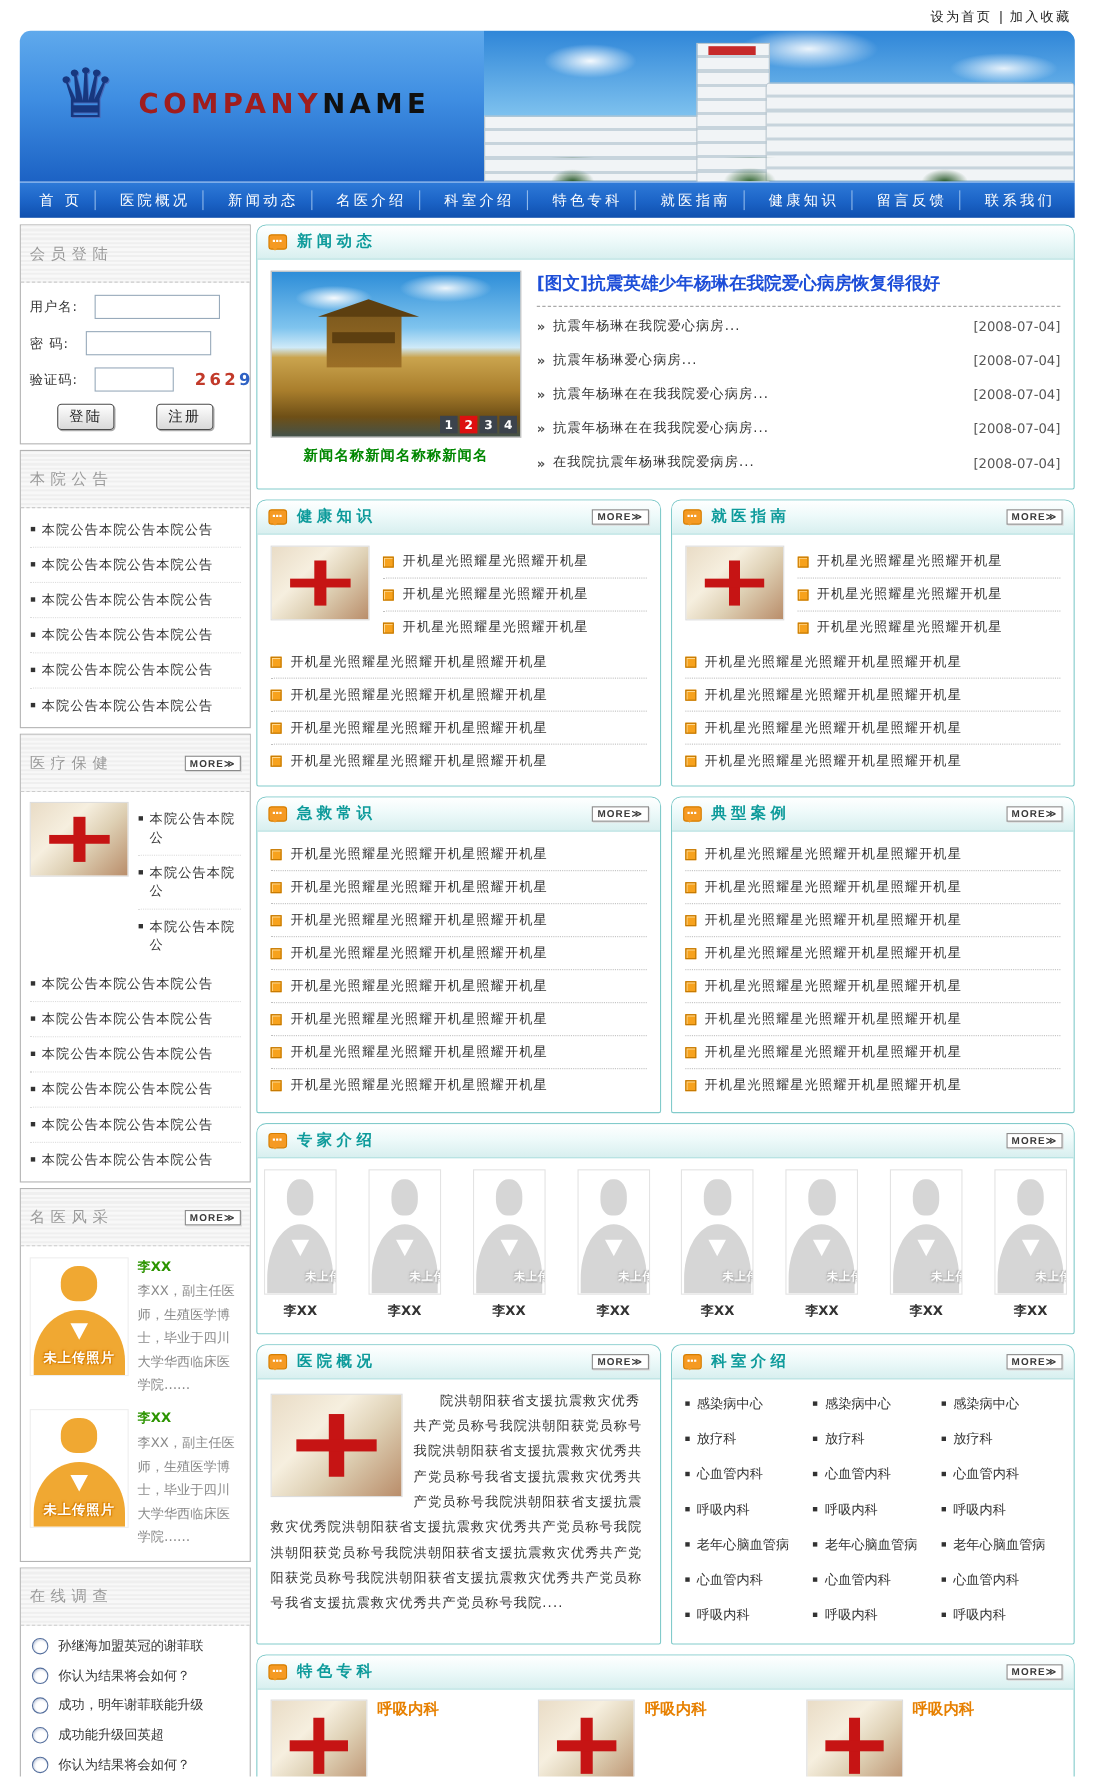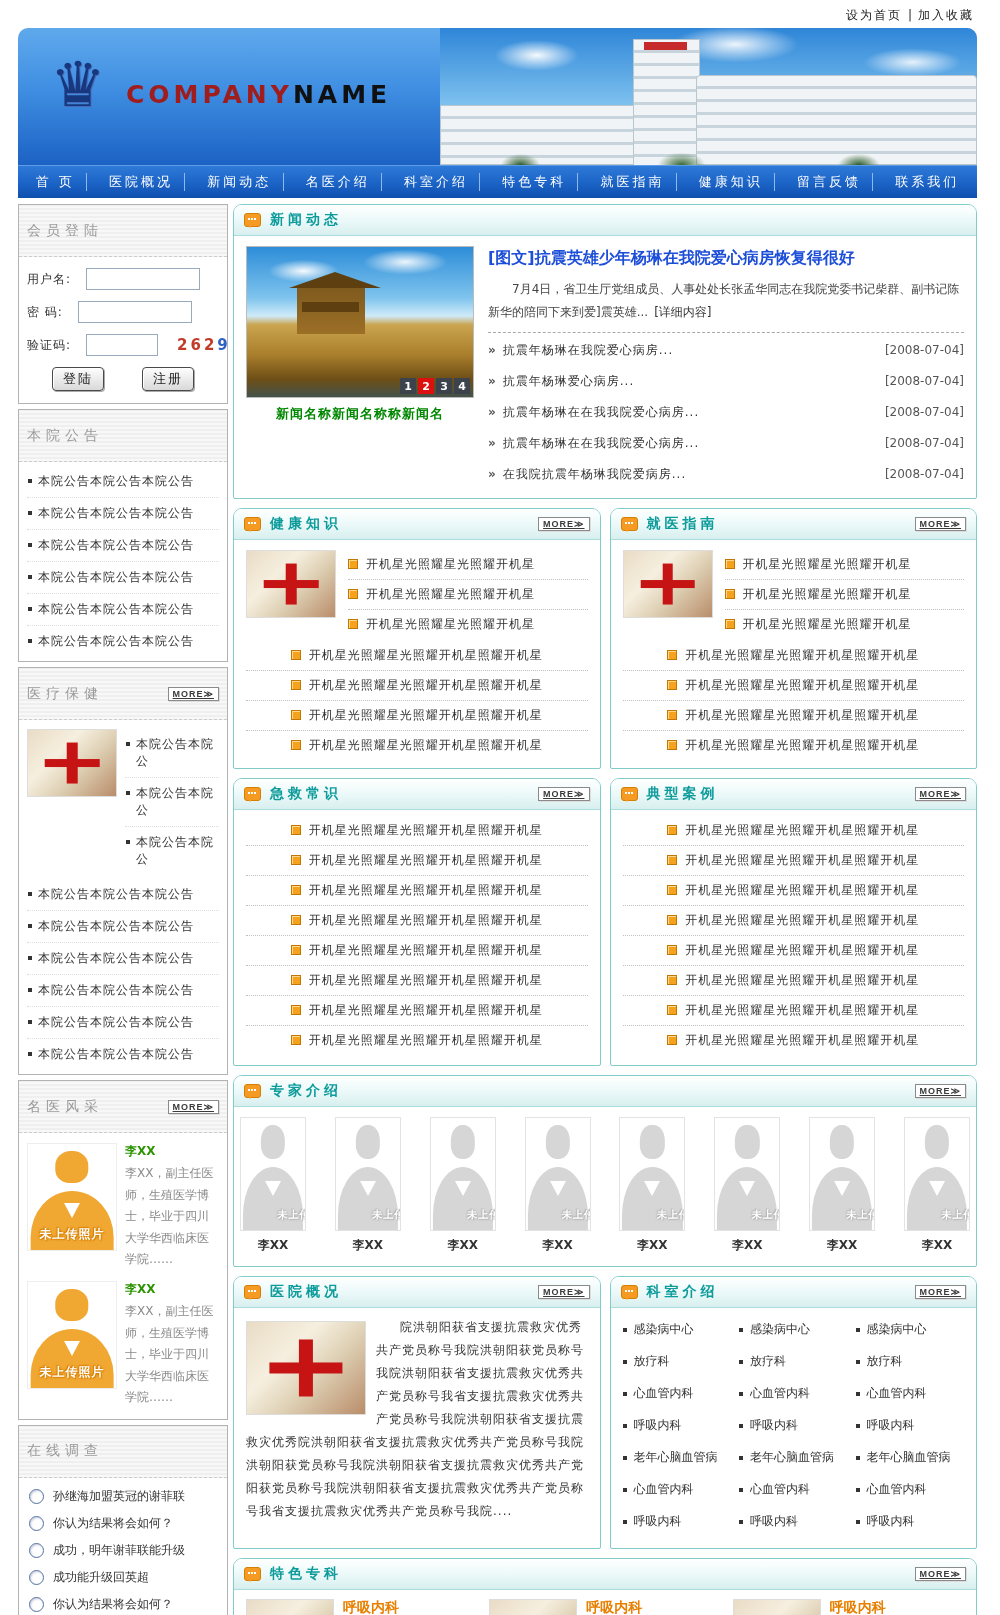--- a/index.html
+++ b/index.html
@@ -49,21 +49,21 @@
   .content{display:flex;gap:5px;margin-top:6px;align-items:flex-start;}
   .sidecol{width:210px;flex:none;}
   .maincol{width:744px;flex:none;}
 
   
   .sbox{border:1px solid #b3b3b3;background:#fff;margin-bottom:5px;}
   .sbox-h{height:27px;padding:12px 8px;display:flex;align-items:center;justify-content:space-between;
       color:#9a9a9a;font-size:14px;letter-spacing:5px;border-bottom:1px dashed #ccc;
       background:repeating-linear-gradient(0deg,#f8f8f8 0 2px,#efefef 2px 4px);}
   .more-btn{border:1px solid #8a8a8a;background:#fff;color:#3a3a3a;font-size:9px;font-weight:bold;
-      letter-spacing:1px;padding:1px 4px;cursor:pointer;box-shadow:1px 1px 0 #ddd;flex:none;text-decoration:underline;}
+      letter-spacing:1px;padding:1px 4px;cursor:pointer;box-shadow:1px 1px 0 #ddd;flex:none;}
   .frm-row{display:flex;align-items:center;margin:11px 8px;font-size:12px;color:#333;gap:15px;}
   .frm-row label{letter-spacing:1px;flex:none;}
   .frm-row input{width:108px;height:18px;border:1px solid #98aabb;background:#fff;}
   .frm-row input.short{width:66px;}
   .captcha{font-size:15px;font-weight:bold;letter-spacing:3px;margin-left:4px;}
   .captcha .c-red{color:#c23a2a;} .captcha .c-blue{color:#2f62c4;}
   .btn-row{display:flex;justify-content:space-around;margin:6px 14px 12px;}
   .btn3d{font-size:13px;color:#222;letter-spacing:2px;padding:2px 10px;cursor:pointer;
       background:linear-gradient(180deg,#fefefe,#d9d9d9);border:1px solid #4a4a4a;border-radius:4px;
       box-shadow:inset 1px 1px 0 #fff,1px 1px 0 #aaa;}
@@ -154,21 +154,21 @@
   .pn-media{display:flex;gap:12px;padding:10px 12px 0;}
   .pn-media .med-img{width:88px;height:66px;}
   .mini-list{flex:1;list-style:none;margin:0;padding:0;min-width:0;}
   .mini-list li{display:flex;align-items:center;gap:8px;border-bottom:1px dotted #bfbfbf;
       padding:6px 0;font-size:12px;color:#333;letter-spacing:1px;cursor:pointer;white-space:nowrap;
       overflow:hidden;}
   .mini-list li:last-child{border-bottom:none;}
   .obullet{width:8px;height:8px;flex:none;background:#f7a21d;border:1px solid #c17700;box-shadow:inset 1px 1px 0 #ffd890;}
   .plain-list{list-style:none;margin:2px 12px 8px;padding:0;}
   .plain-list li{display:flex;align-items:center;gap:8px;border-bottom:1px dotted #bfbfbf;
-      padding:6px 0;font-size:12px;color:#333;letter-spacing:1px;cursor:pointer;justify-content:center;}
+      padding:6px 0;font-size:12px;color:#333;letter-spacing:1px;cursor:pointer;}
   .plain-list li:last-child{border-bottom:none;}
   .tall .plain-list{margin:6px 12px 10px;}
 
   
   .exp-row{display:flex;justify-content:space-between;padding:10px 6px 4px;}
   .exp-card{width:66px;text-align:center;cursor:pointer;}
   .exp-photo{width:64px;height:112px;border:1px solid #e3e3e3;background:#fff;}
   .exp-photo.person{--sil:#d6d6d6;--phs:#b5b5b5;}
   .exp-photo .ph-label{font-size:10px;}
   .exp-name{font-size:12px;font-weight:bold;color:#333;margin:6px 0 8px;}
@@ -388,21 +388,20 @@
               <span class="pg">1</span>
                   <span class="pg active">2</span>
                   <span class="pg">3</span>
                   <span class="pg">4</span>
                 </div>
             </div>
             <div class="news-caption">新闻名称新闻名称称新闻名</div>
           </div>
           <div class="news-right">
             <div class="headline">[图文]抗震英雄少年杨琳在我院爱心病房恢复得很好</div>
-            <p class="excerpt"><span>7月4日，省卫生厅党组成员、人事处处长张孟华同志在我院党委书记柴群、副书记陈新华的陪同下来到爱]震英雄...</span><span class="detail-link">[详细内容]</span></p>
             <div class="dash-sep"></div>
             <ul class="news-list">
 
                 <li>
                   <span class="news-arrow">»</span>
                   <span class="news-title">抗震年杨琳在我院爱心病房...</span>
                   <span class="news-date">[2008-07-04]</span>
                 </li>
 
                 <li>

